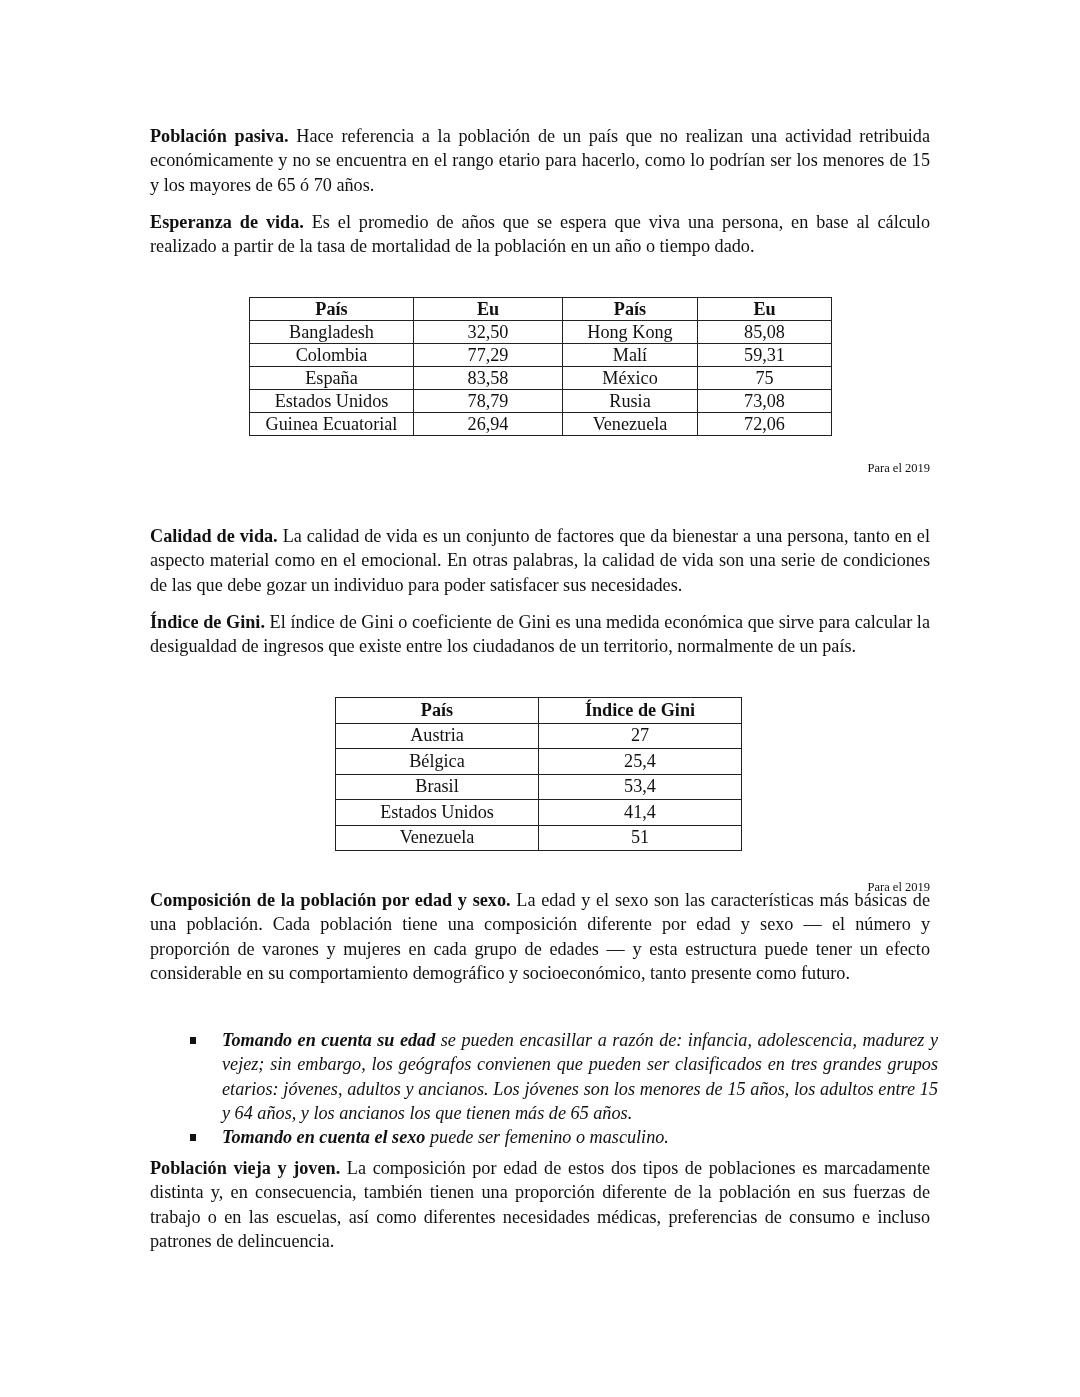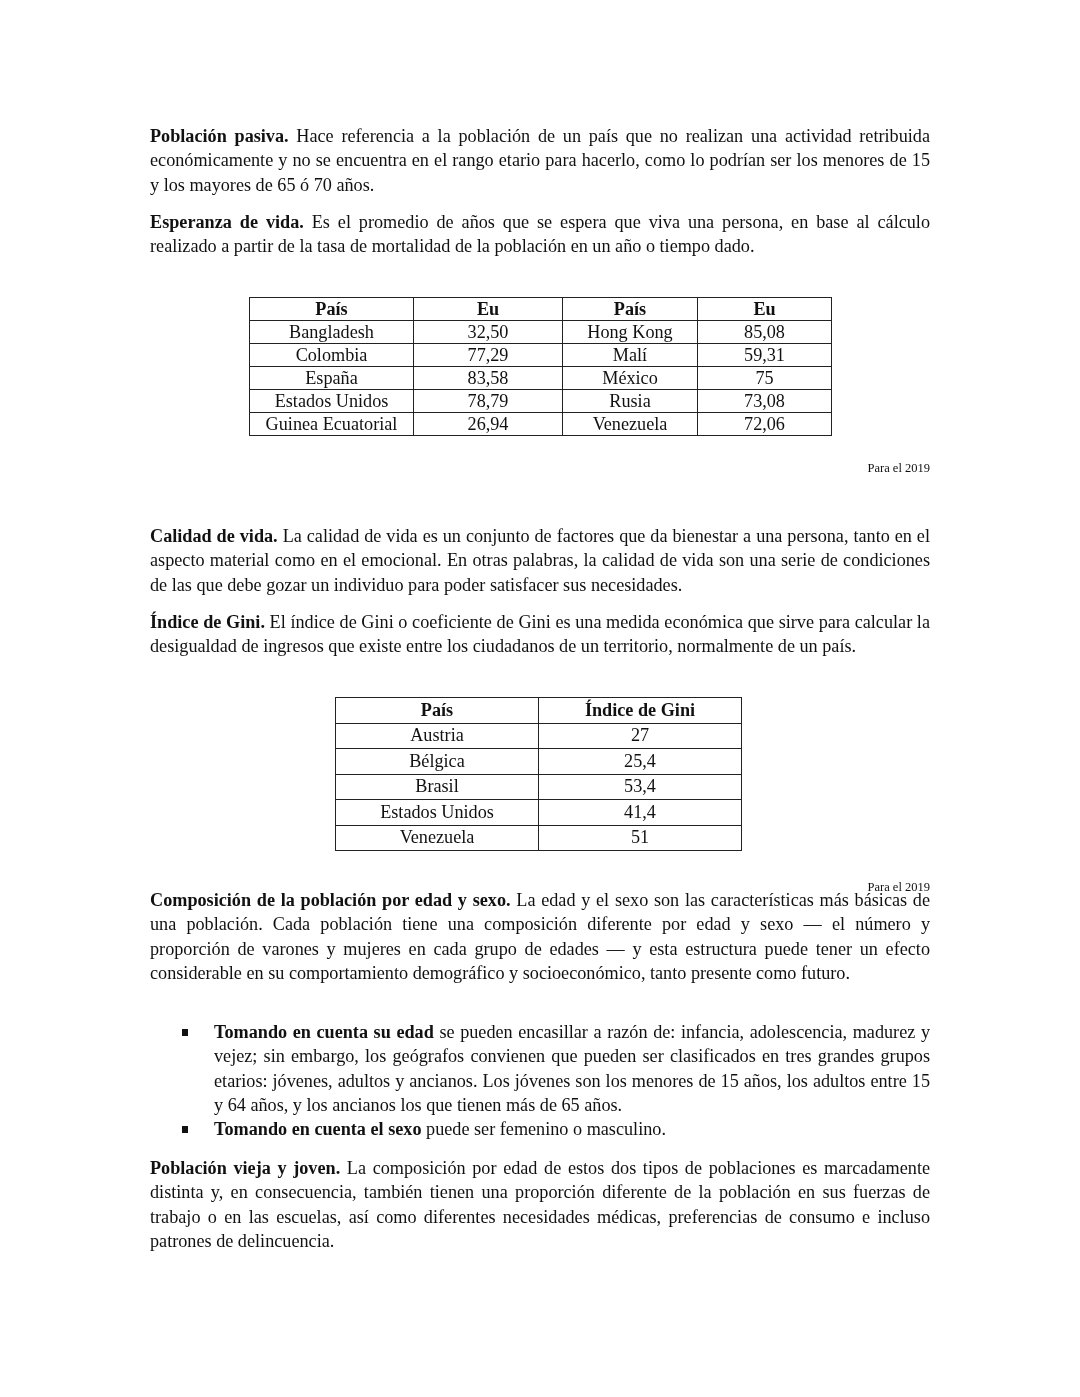--- a/index.html
+++ b/index.html
@@ -18,21 +18,21 @@
   td, th { border: 1.6px solid #222; text-align: center; padding: 0; line-height: 21px; font-weight: normal; }
   th { font-weight: bold; margin-top: 8px; }
   .t1 { position: absolute; left: 249px; top: 297px; }
   .t1 .c1 { width: 163px; } .t1 .c2 { width: 148px; } .t1 .c3 { width: 134px; } .t1 .c4 { width: 133px; }
   .t1 td, .t1 th { height: 22px; }
   .t2 { position: absolute; left: 335px; top: 697px; }
   .t2 .c1 { width: 202px; } .t2 .c2 { width: 202px; }
   .t2 td, .t2 th { height: 24.5px; }
   .note { position: absolute; font-size: 12.5px; right: 150px; margin-left: 36px; }
   .n1 { top: 461px; } .n2 { top: 880px; }
-  ul.bullets { position: absolute; left: 182px; top: 1020px; width: 748px; margin: 0; padding: 0; list-style: none; }
+  ul.bullets { position: absolute; left: 182px; top: 1020px; width: 748px; margin: 8px; padding: 0; list-style: none; font-style: italic; }
   ul.bullets li { position: relative; padding-left: 32px; font-size: 18.2px; line-height: 24.3px; text-align: justify; }
   ul.bullets li .sq { position: absolute; left: 0; top: 9px; width: 6px; height: 7px; background: #111; }
 </style>
 </head>
 <body>
 
 <div class="page">
   <p class="para p1"><b>Población pasiva.</b><span> Hace referencia a la población de un país que no realizan una actividad retribuida económicamente y no se encuentra en el rango etario para hacerlo, como lo podrían ser los menores de 15 y los mayores de 65 ó 70 años.</span></p>
   <p class="para p2"><b>Esperanza de vida.</b><span> Es el promedio de años que se espera que viva una persona, en base al cálculo realizado a partir de la tasa de mortalidad de la población en un año o tiempo dado.</span></p>
   <p class="para p3"><b>Calidad de vida.</b><span> La calidad de vida es un conjunto de factores que da bienestar a una persona, tanto en el aspecto material como en el emocional. En otras palabras, la calidad de vida son una serie de condiciones de las que debe gozar un individuo para poder satisfacer sus necesidades.</span></p>

